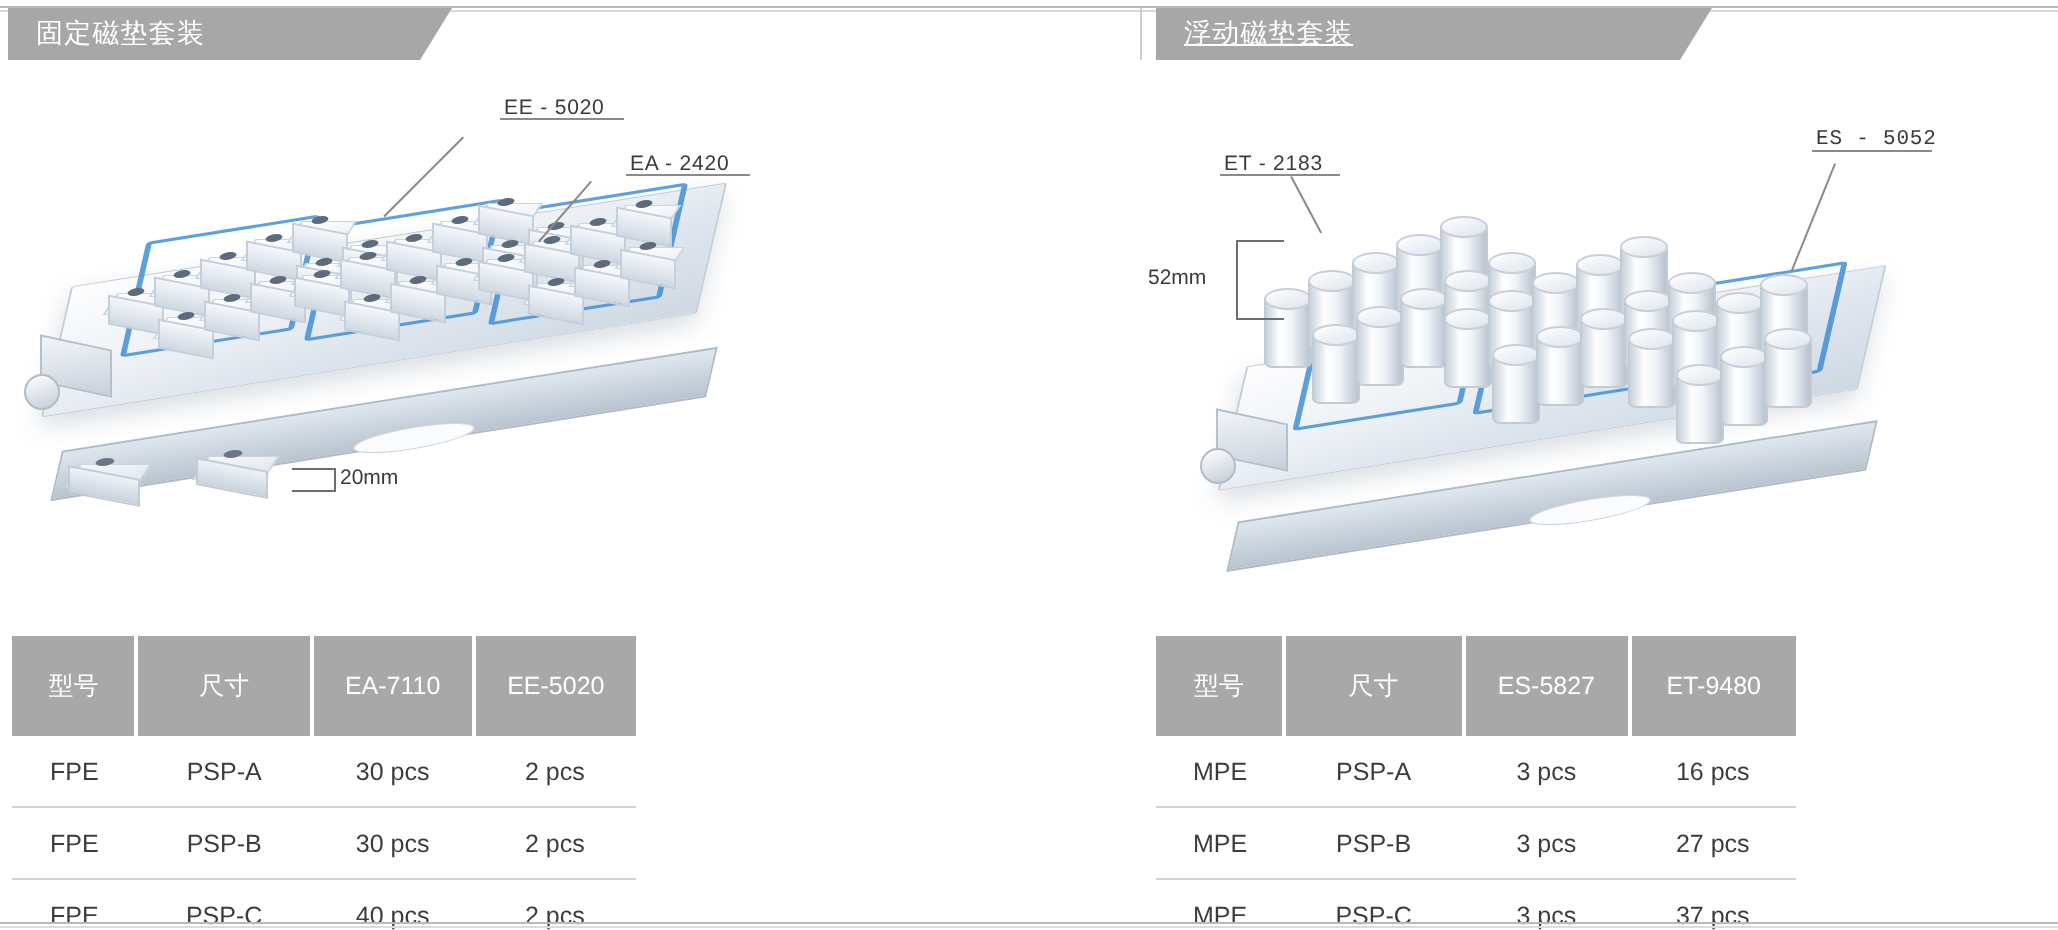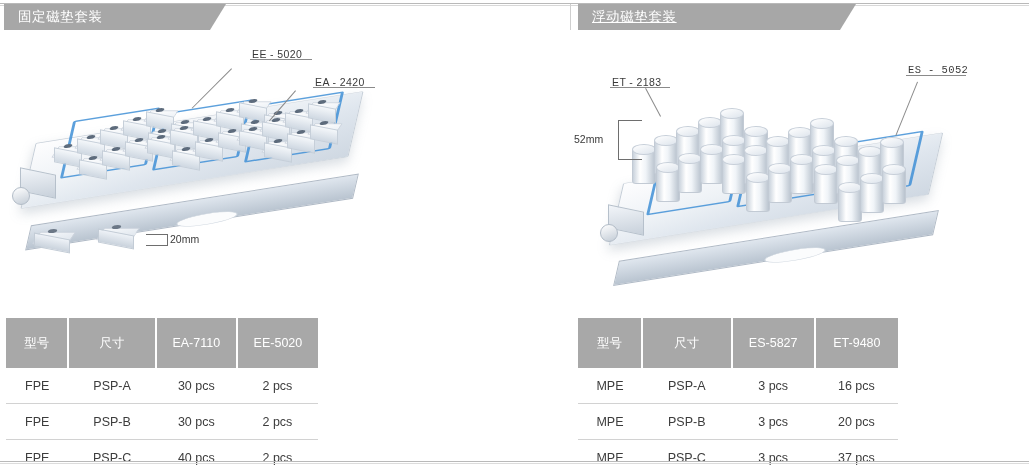--- a/index.html
+++ b/index.html
@@ -563,21 +563,21 @@
       <tr class="first-row">
         <td>MPE</td>
         <td>PSP-A</td>
         <td>3 pcs</td>
         <td>16 pcs</td>
       </tr>
       <tr>
         <td>MPE</td>
         <td>PSP-B</td>
         <td>3 pcs</td>
-        <td>20 pcs</td>
+        <td>27 pcs</td>
       </tr>
       <tr>
         <td>MPE</td>
         <td>PSP-C</td>
         <td>3 pcs</td>
         <td>37 pcs</td>
       </tr>
     </tbody>
   </table>
 

